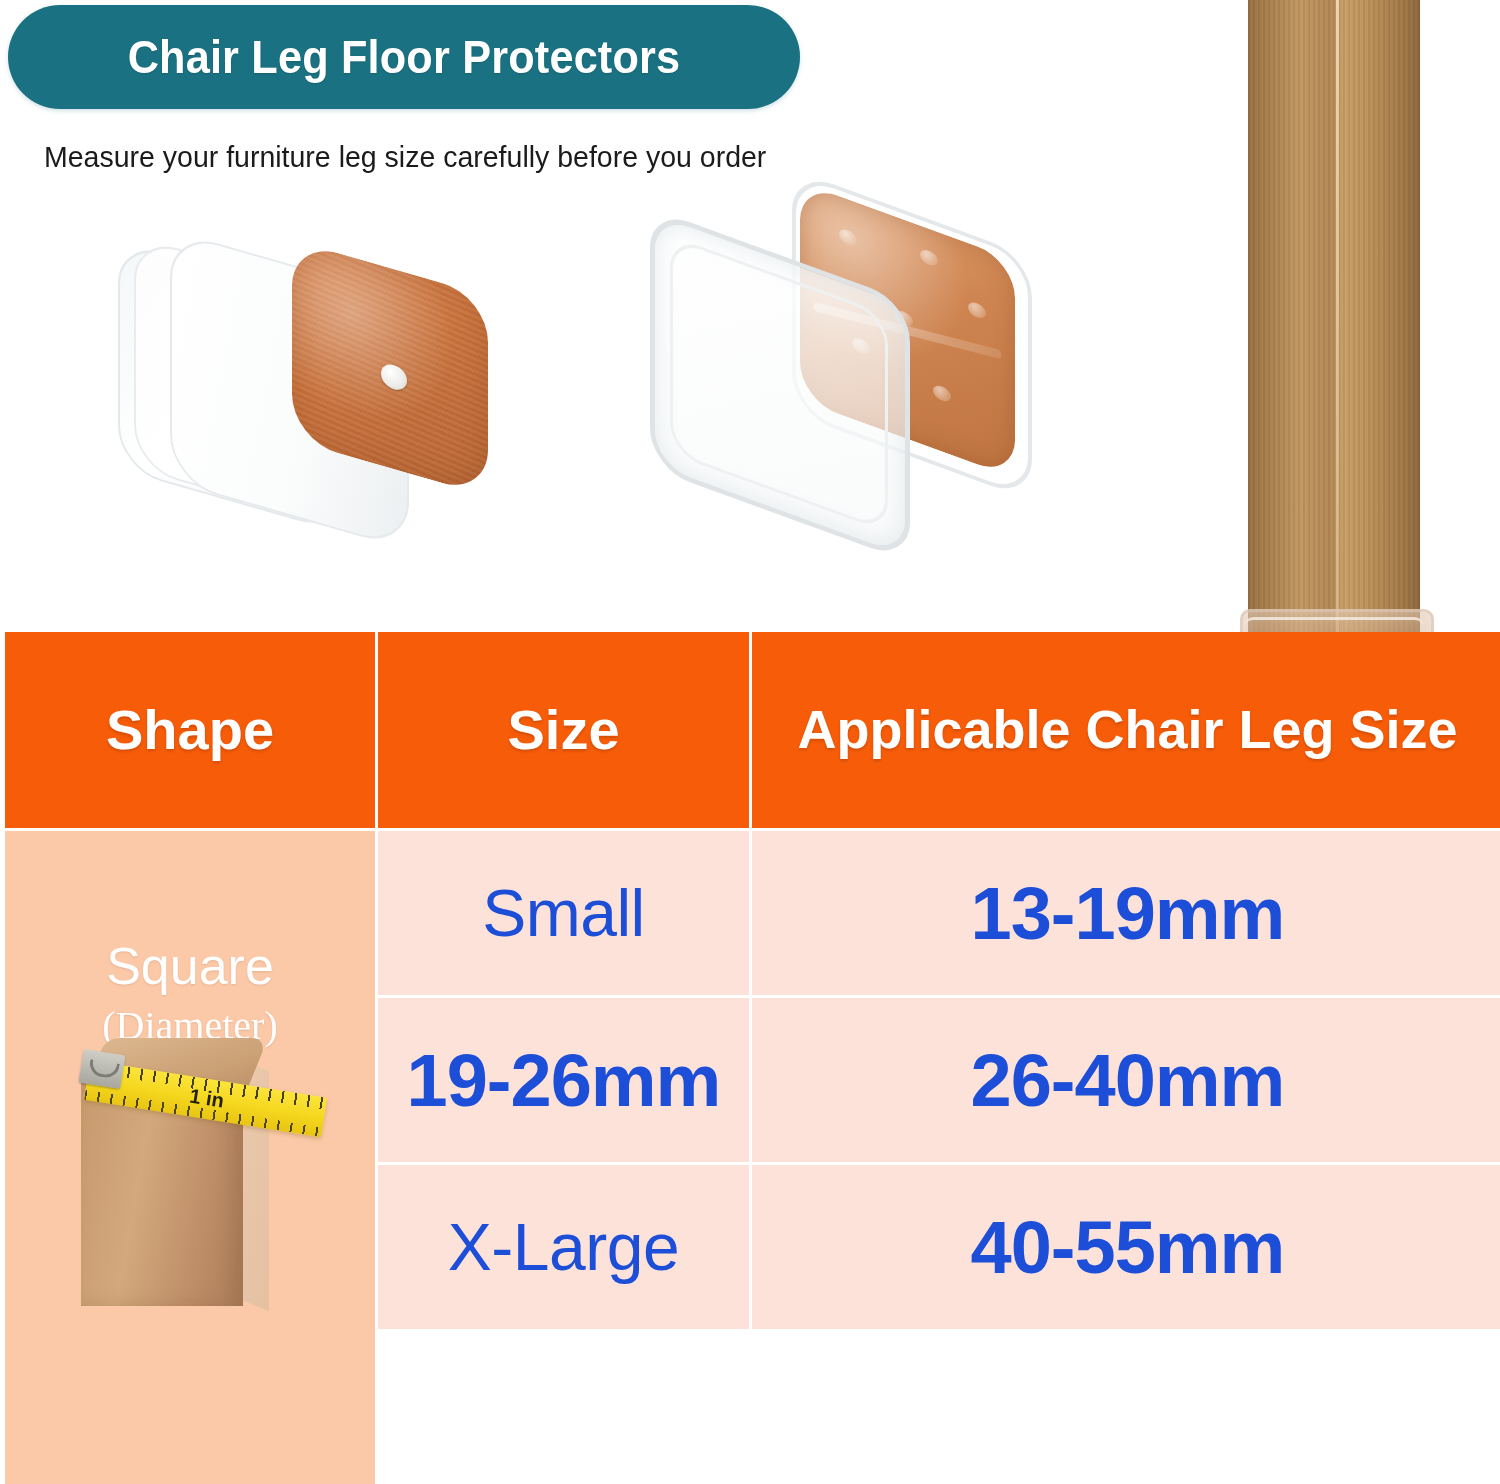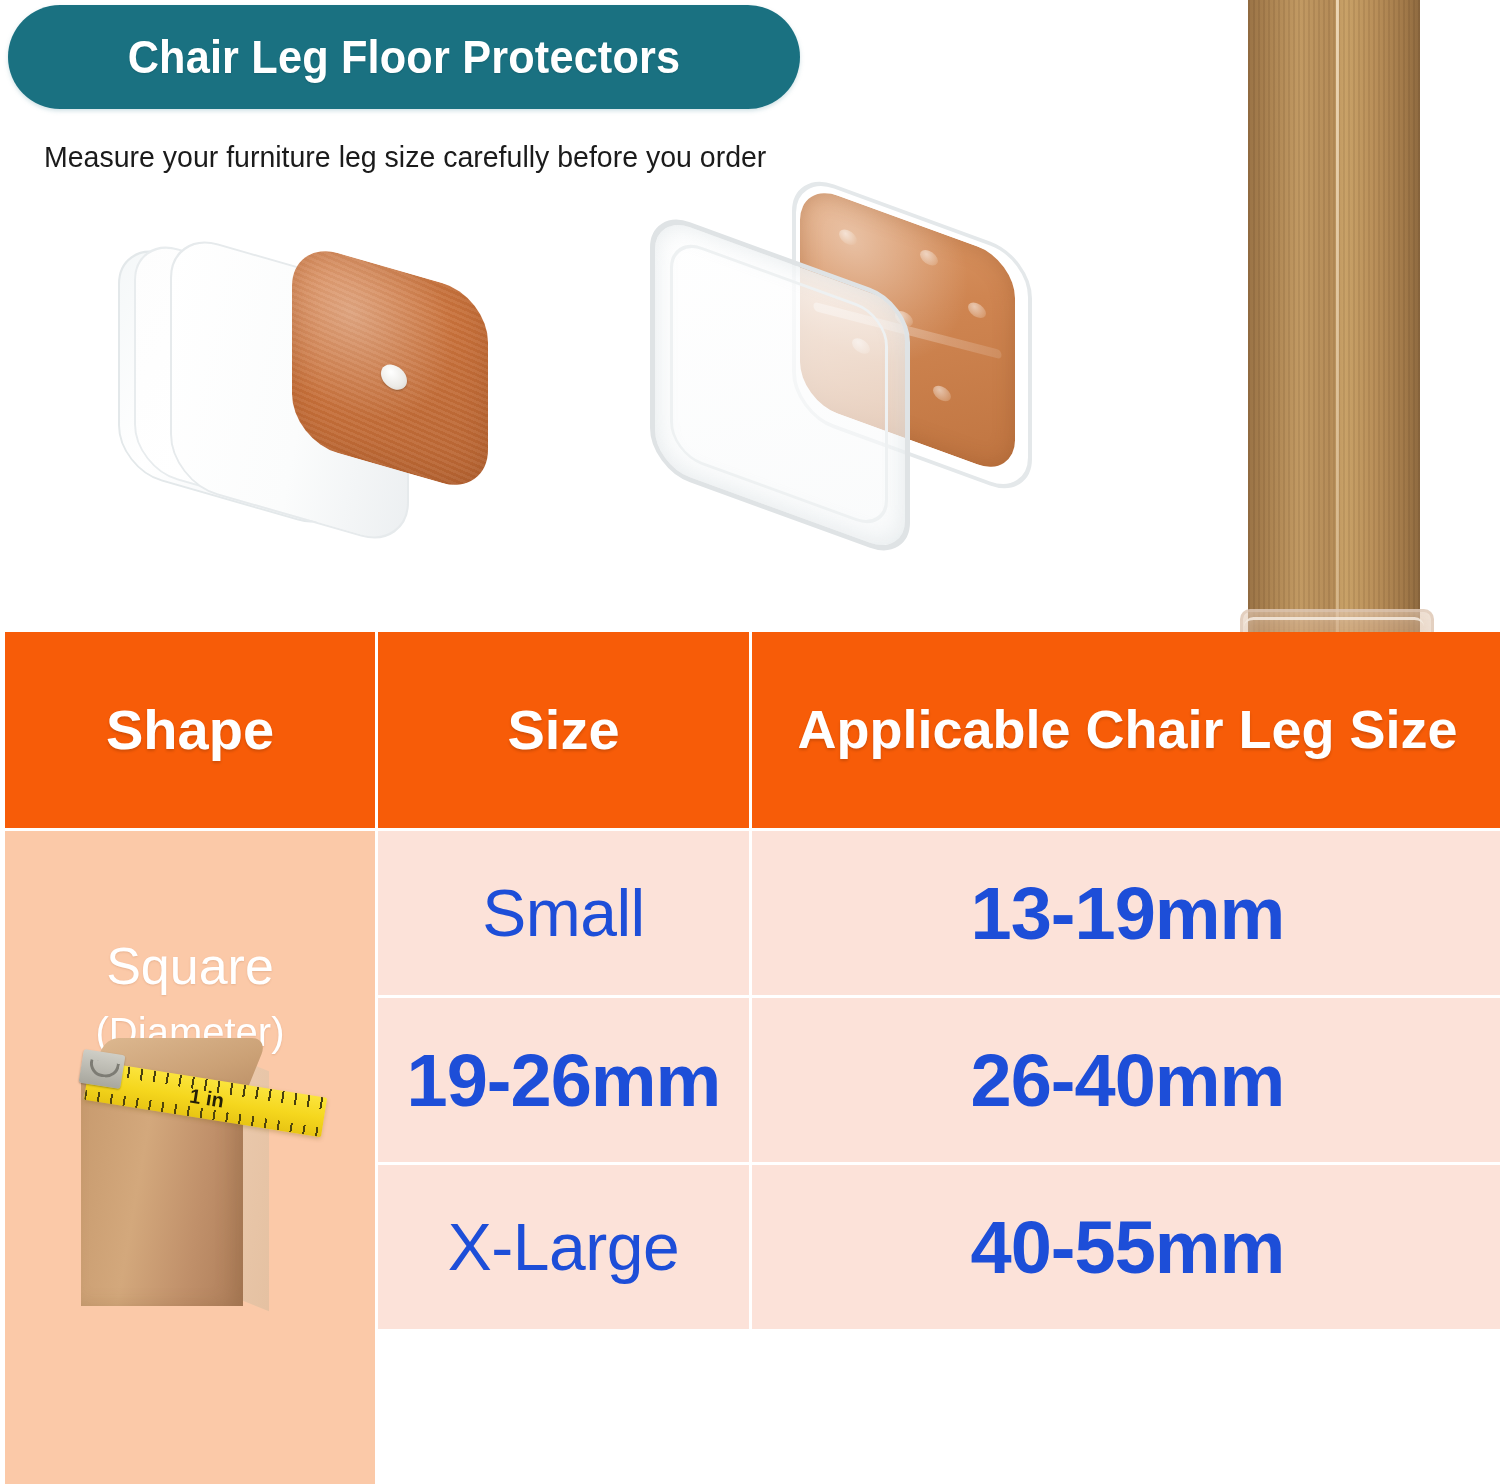--- a/index.html
+++ b/index.html
@@ -212,22 +212,23 @@
     display:flex;flex-direction:column;align-items:center;
     padding-top:60px;
     overflow:hidden;
   }
   .shape-title{
     color:#ffffff;font-size:52px;font-weight:400;line-height:1.05;
     text-shadow:0 1px 2px rgba(180,110,70,.25);
     margin-top:48px;
   }
   .shape-sub{
-    color:#ffffff;font-size:40px;font-weight:400;margin-top:16px;
+    color:#ffffff;font-size:40px;font-weight:400;margin-top:8px;
     text-shadow:0 1px 2px rgba(180,110,70,.25);
+    font-family:Liberation Serif, serif;
   }
   
   .measure-art{
     position:absolute;left:40px;top:185px;width:300px;height:300px;
   }
   .post{
     position:absolute;left:36px;top:55px;width:162px;height:235px;
     background:linear-gradient(100deg,#c79a6e 0%,#d3a87c 38%,#c0906a 70%,#ad7d59 100%);
     border-radius:6px 14px 0 0;
     box-shadow:inset -10px 0 18px rgba(120,80,45,.22);

